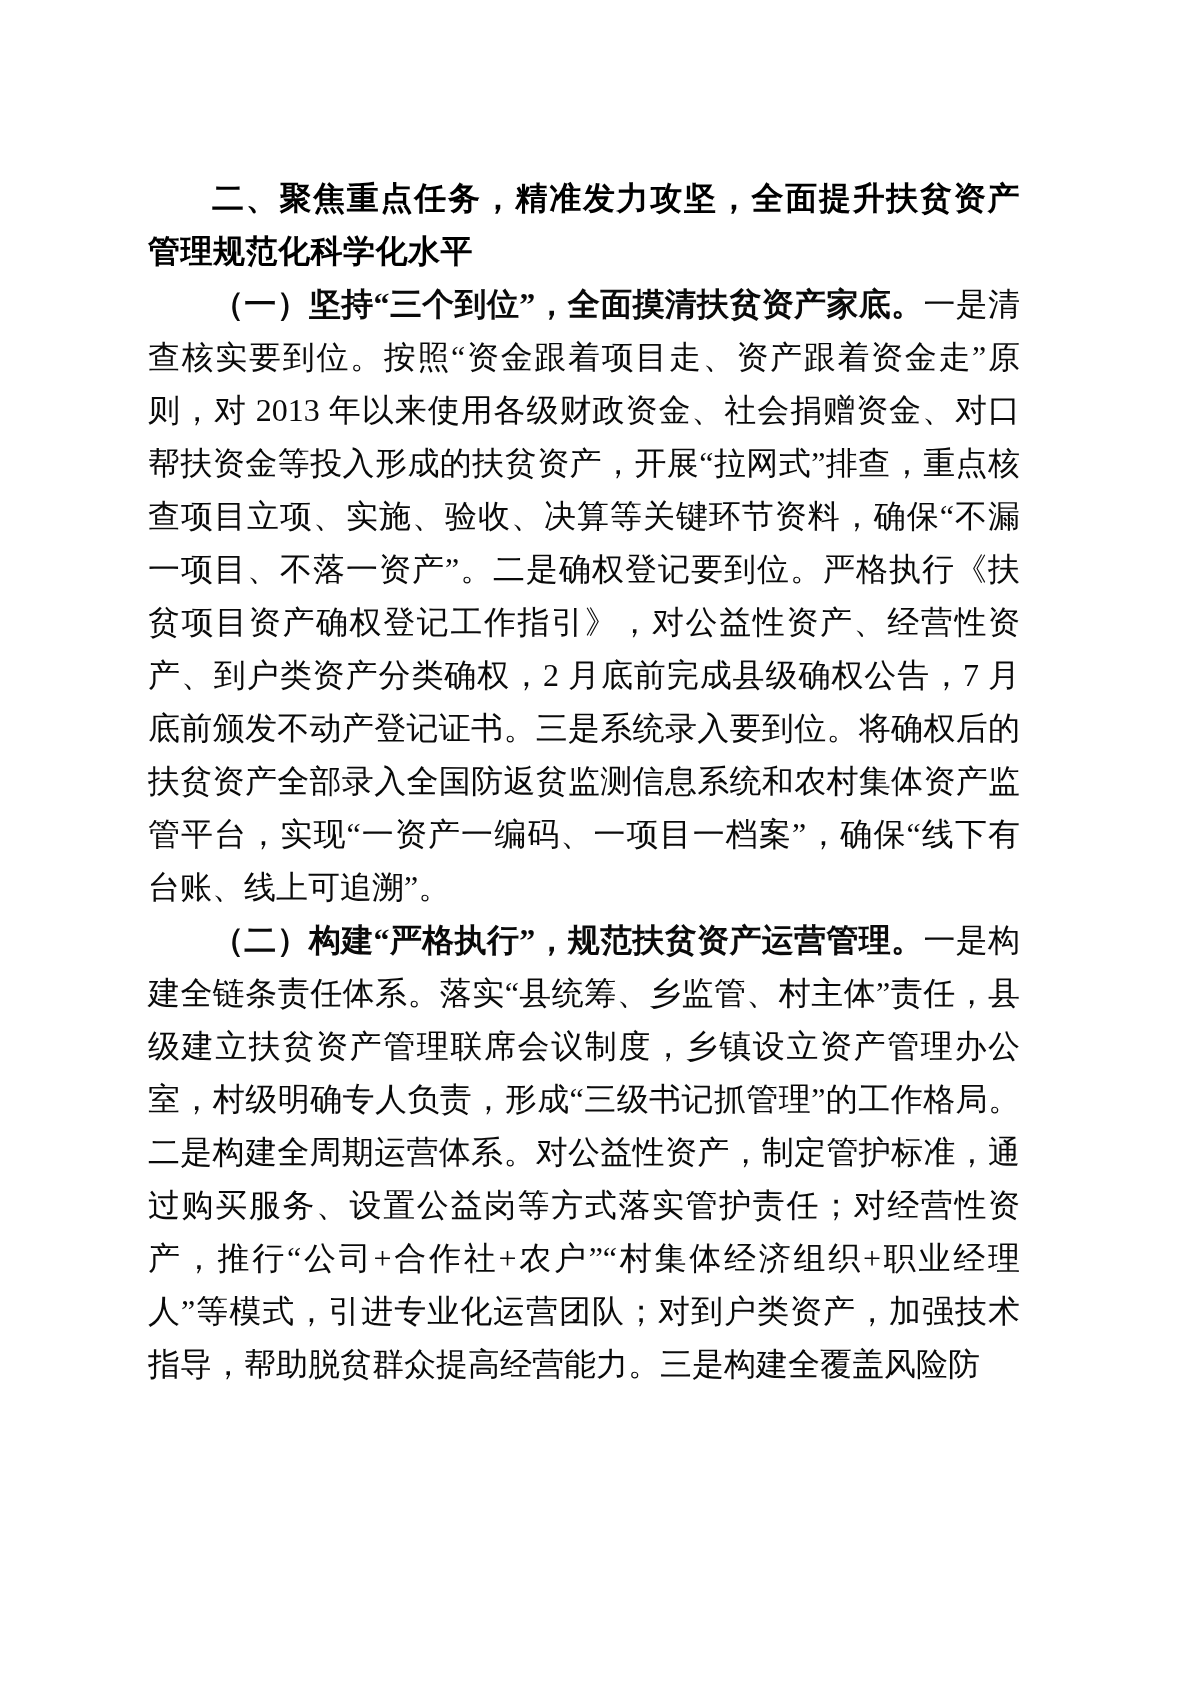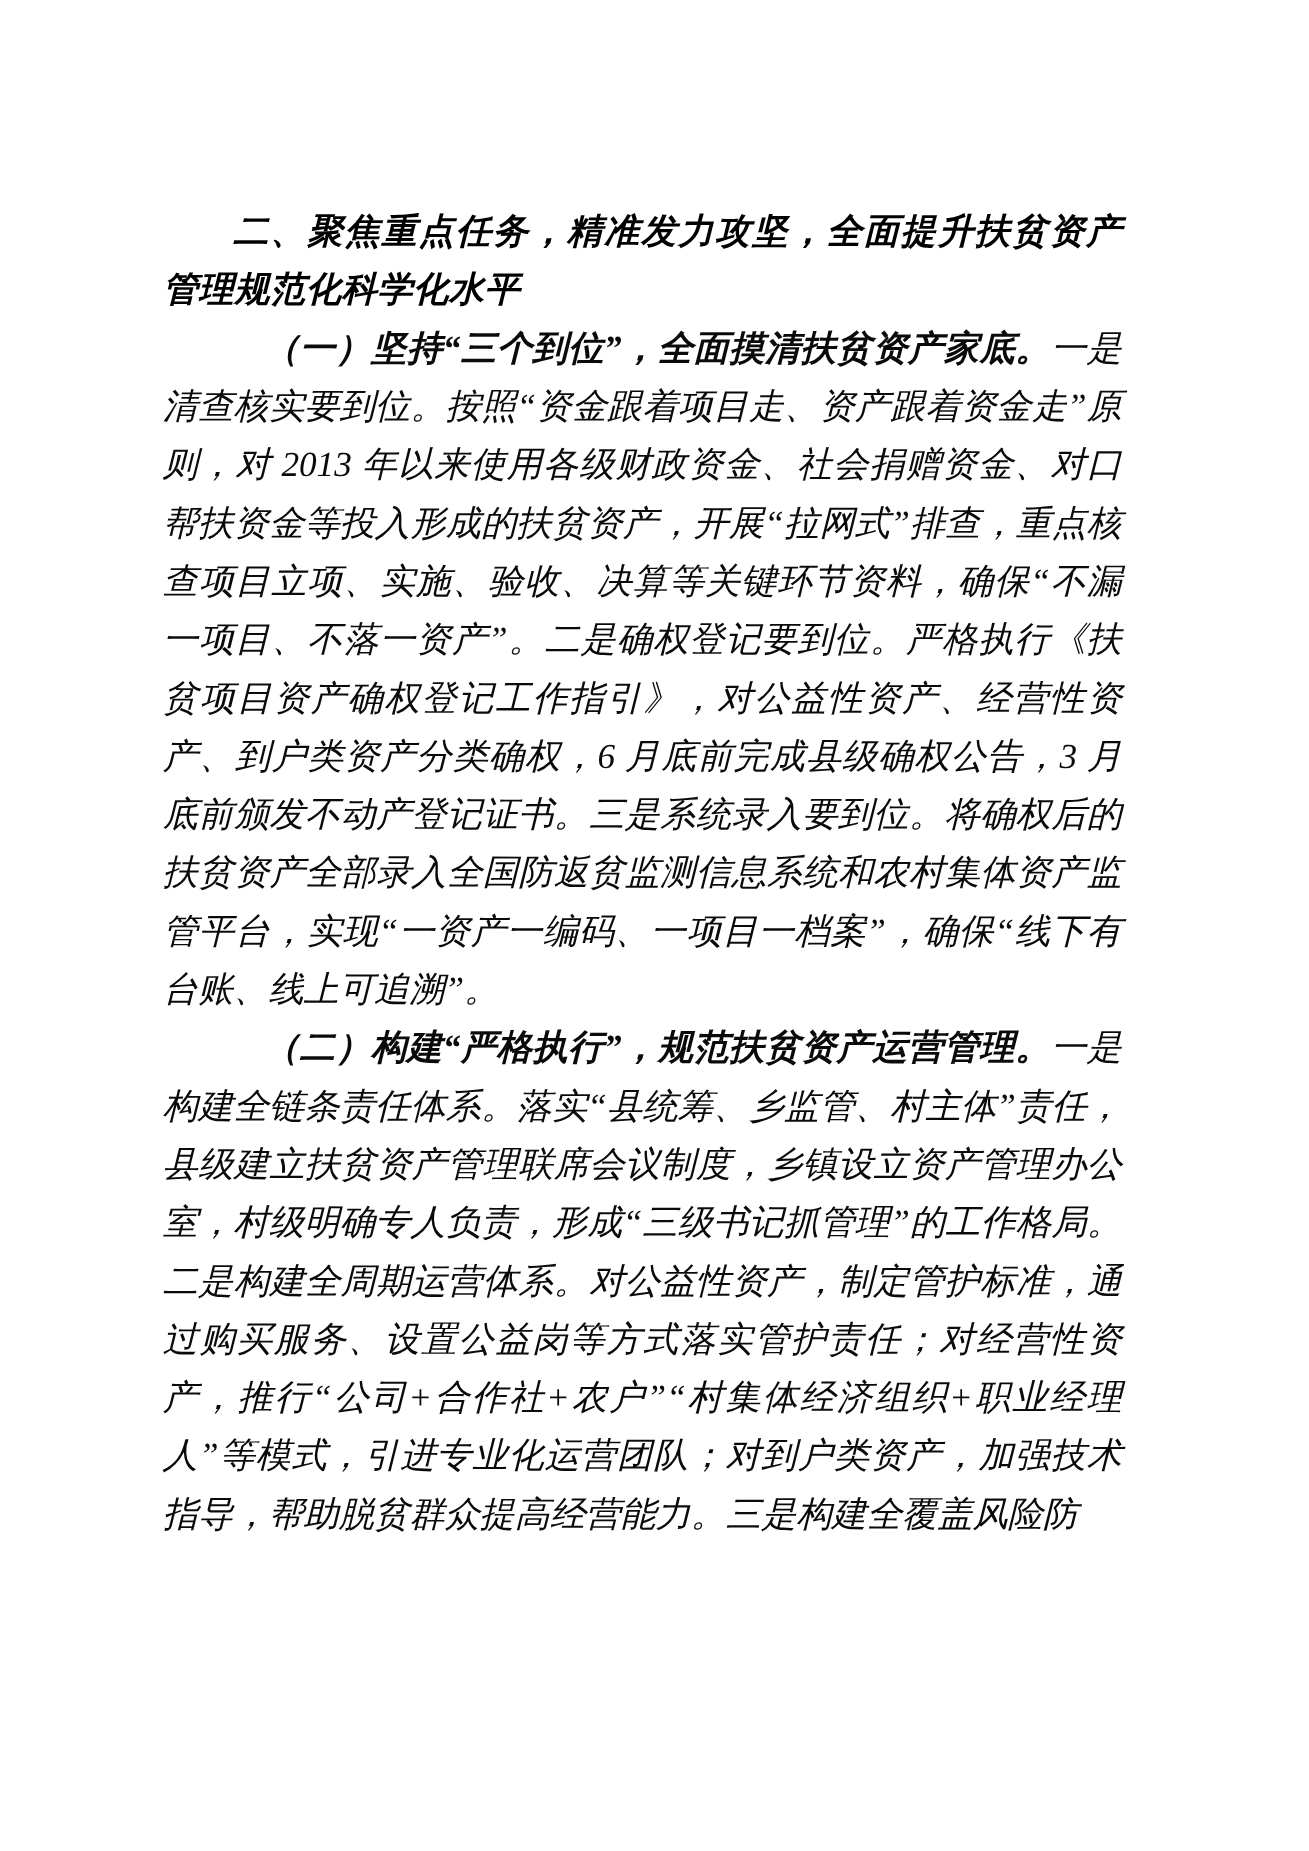--- a/index.html
+++ b/index.html
@@ -10,23 +10,22 @@
   .page {
     position: relative;
     width: 1190px;
     height: 1683px;
     background: #ffffff;
     overflow: hidden;
   }
   .content {
     position: absolute;
     left: 148px;
-    top: 184px;
+    top: 172px;
     width: 872px;
-    font-style: italic;
   }
   .heading {
     margin: 0;
     color: #000000;
     font-family: "Liberation Sans", "DejaVu Sans", sans-serif;
     font-weight: 700;
     font-size: 32px;
     line-height: 53px;
     text-align: justify;
     text-indent: 2em;
@@ -36,25 +35,24 @@
     margin: 0;
     color: #0a0a0a;
     font-family: "Liberation Serif", "DejaVu Serif", serif;
     font-size: 32px;
     line-height: 53px;
     text-align: justify;
     text-indent: 2em;
   }
   .lead {
     font-weight: 700;
-    margin-left: 28px;
   }
 </style>
 </head>
 <body>
 
 <div class="page">
   <div class="content">
     <h2 class="heading">二、聚焦重点任务，精准发力攻坚，全面提升扶贫资产管理规范化科学化水平</h2>
-    <p class="para"><span class="lead">（一）坚持“三个到位”，全面摸清扶贫资产家底。</span><span>一是清查核实要到位。按照“资金跟着项目走、资产跟着资金走”原则，对 2013 年以来使用各级财政资金、社会捐赠资金、对口帮扶资金等投入形成的扶贫资产，开展“拉网式”排查，重点核查项目立项、实施、验收、决算等关键环节资料，确保“不漏一项目、不落一资产”。二是确权登记要到位。严格执行《扶贫项目资产确权登记工作指引》，对公益性资产、经营性资产、到户类资产分类确权，6 月底前完成县级确权公告，3 月底前颁发不动产登记证书。三是系统录入要到位。将确权后的扶贫资产全部录入全国防返贫监测信息系统和农村集体资产监管平台，实现“一资产一编码、一项目一档案”，确保“线下有台账、线上可追溯”。</span></p>
+    <p class="para"><span class="lead">（一）坚持“三个到位”，全面摸清扶贫资产家底。</span><span>一是清查核实要到位。按照“资金跟着项目走、资产跟着资金走”原则，对 2013 年以来使用各级财政资金、社会捐赠资金、对口帮扶资金等投入形成的扶贫资产，开展“拉网式”排查，重点核查项目立项、实施、验收、决算等关键环节资料，确保“不漏一项目、不落一资产”。二是确权登记要到位。严格执行《扶贫项目资产确权登记工作指引》，对公益性资产、经营性资产、到户类资产分类确权，2 月底前完成县级确权公告，7 月底前颁发不动产登记证书。三是系统录入要到位。将确权后的扶贫资产全部录入全国防返贫监测信息系统和农村集体资产监管平台，实现“一资产一编码、一项目一档案”，确保“线下有台账、线上可追溯”。</span></p>
     <p class="para"><span class="lead">（二）构建“严格执行”，规范扶贫资产运营管理。</span><span>一是构建全链条责任体系。落实“县统筹、乡监管、村主体”责任，县级建立扶贫资产管理联席会议制度，乡镇设立资产管理办公室，村级明确专人负责，形成“三级书记抓管理”的工作格局。二是构建全周期运营体系。对公益性资产，制定管护标准，通过购买服务、设置公益岗等方式落实管护责任；对经营性资产，推行“公司+合作社+农户”“村集体经济组织+职业经理人”等模式，引进专业化运营团队；对到户类资产，加强技术指导，帮助脱贫群众提高经营能力。三是构建全覆盖风险防</span></p>
   </div>
 </div>
 
 </body></html>

